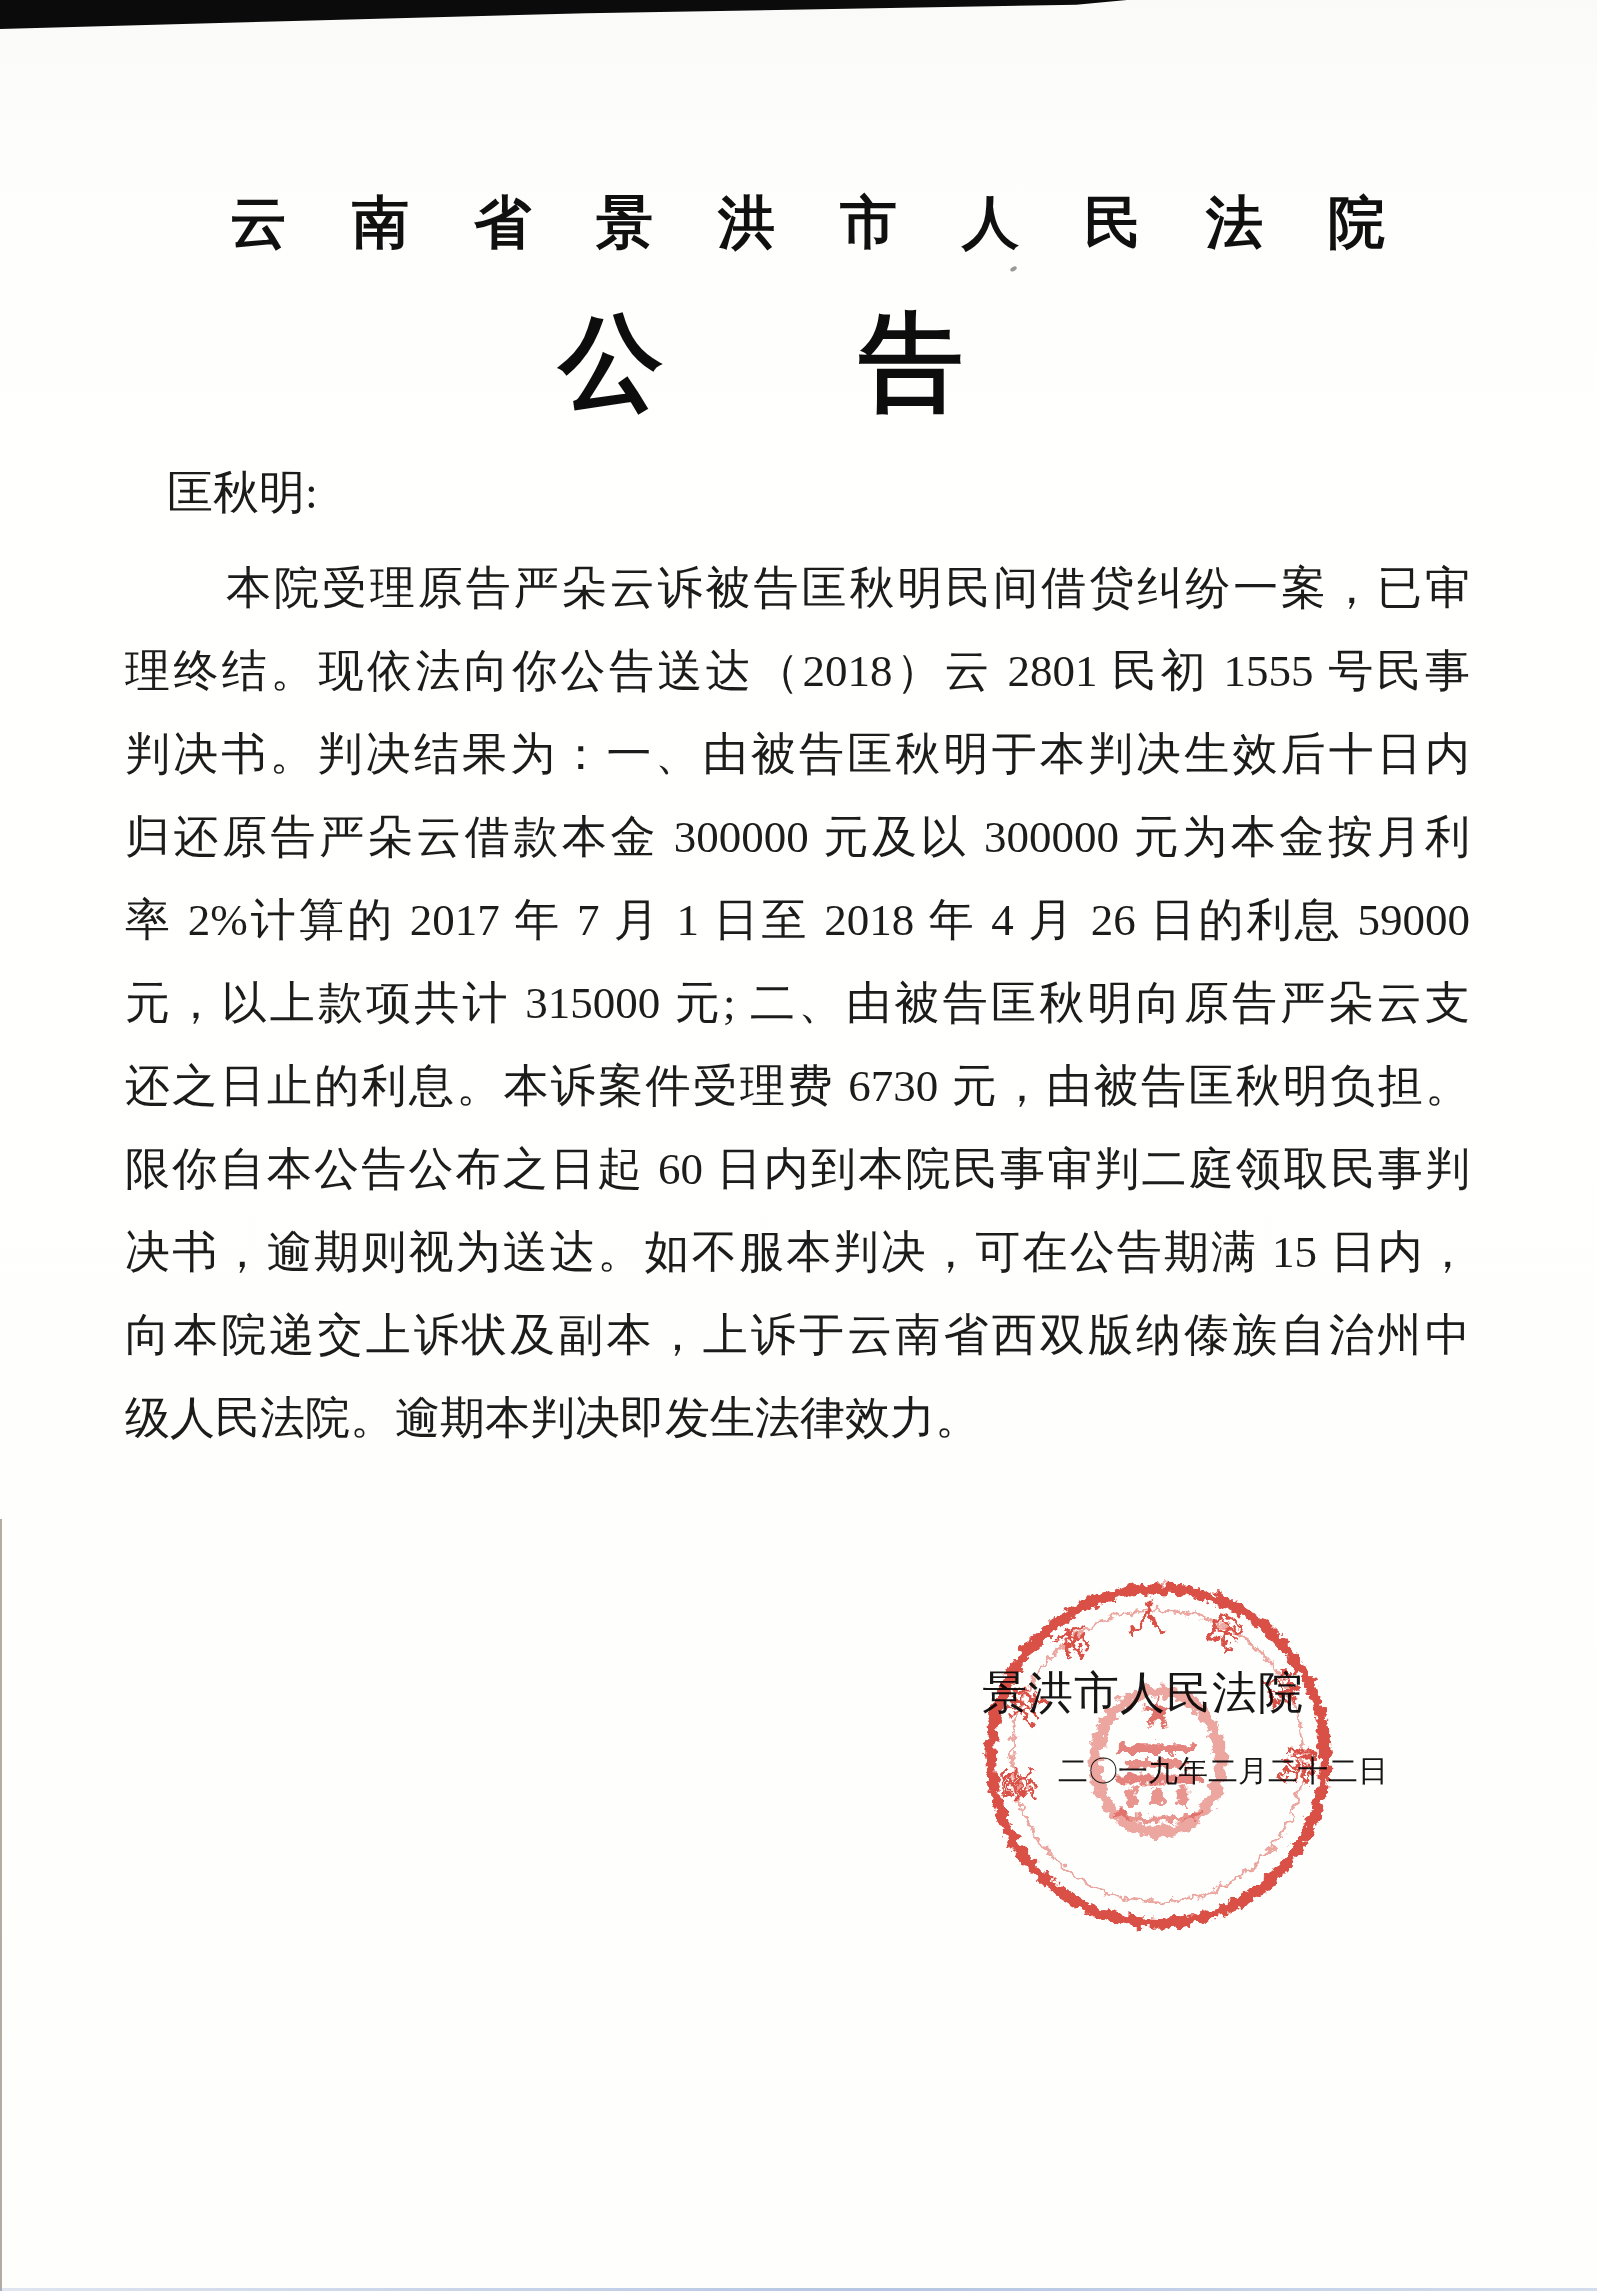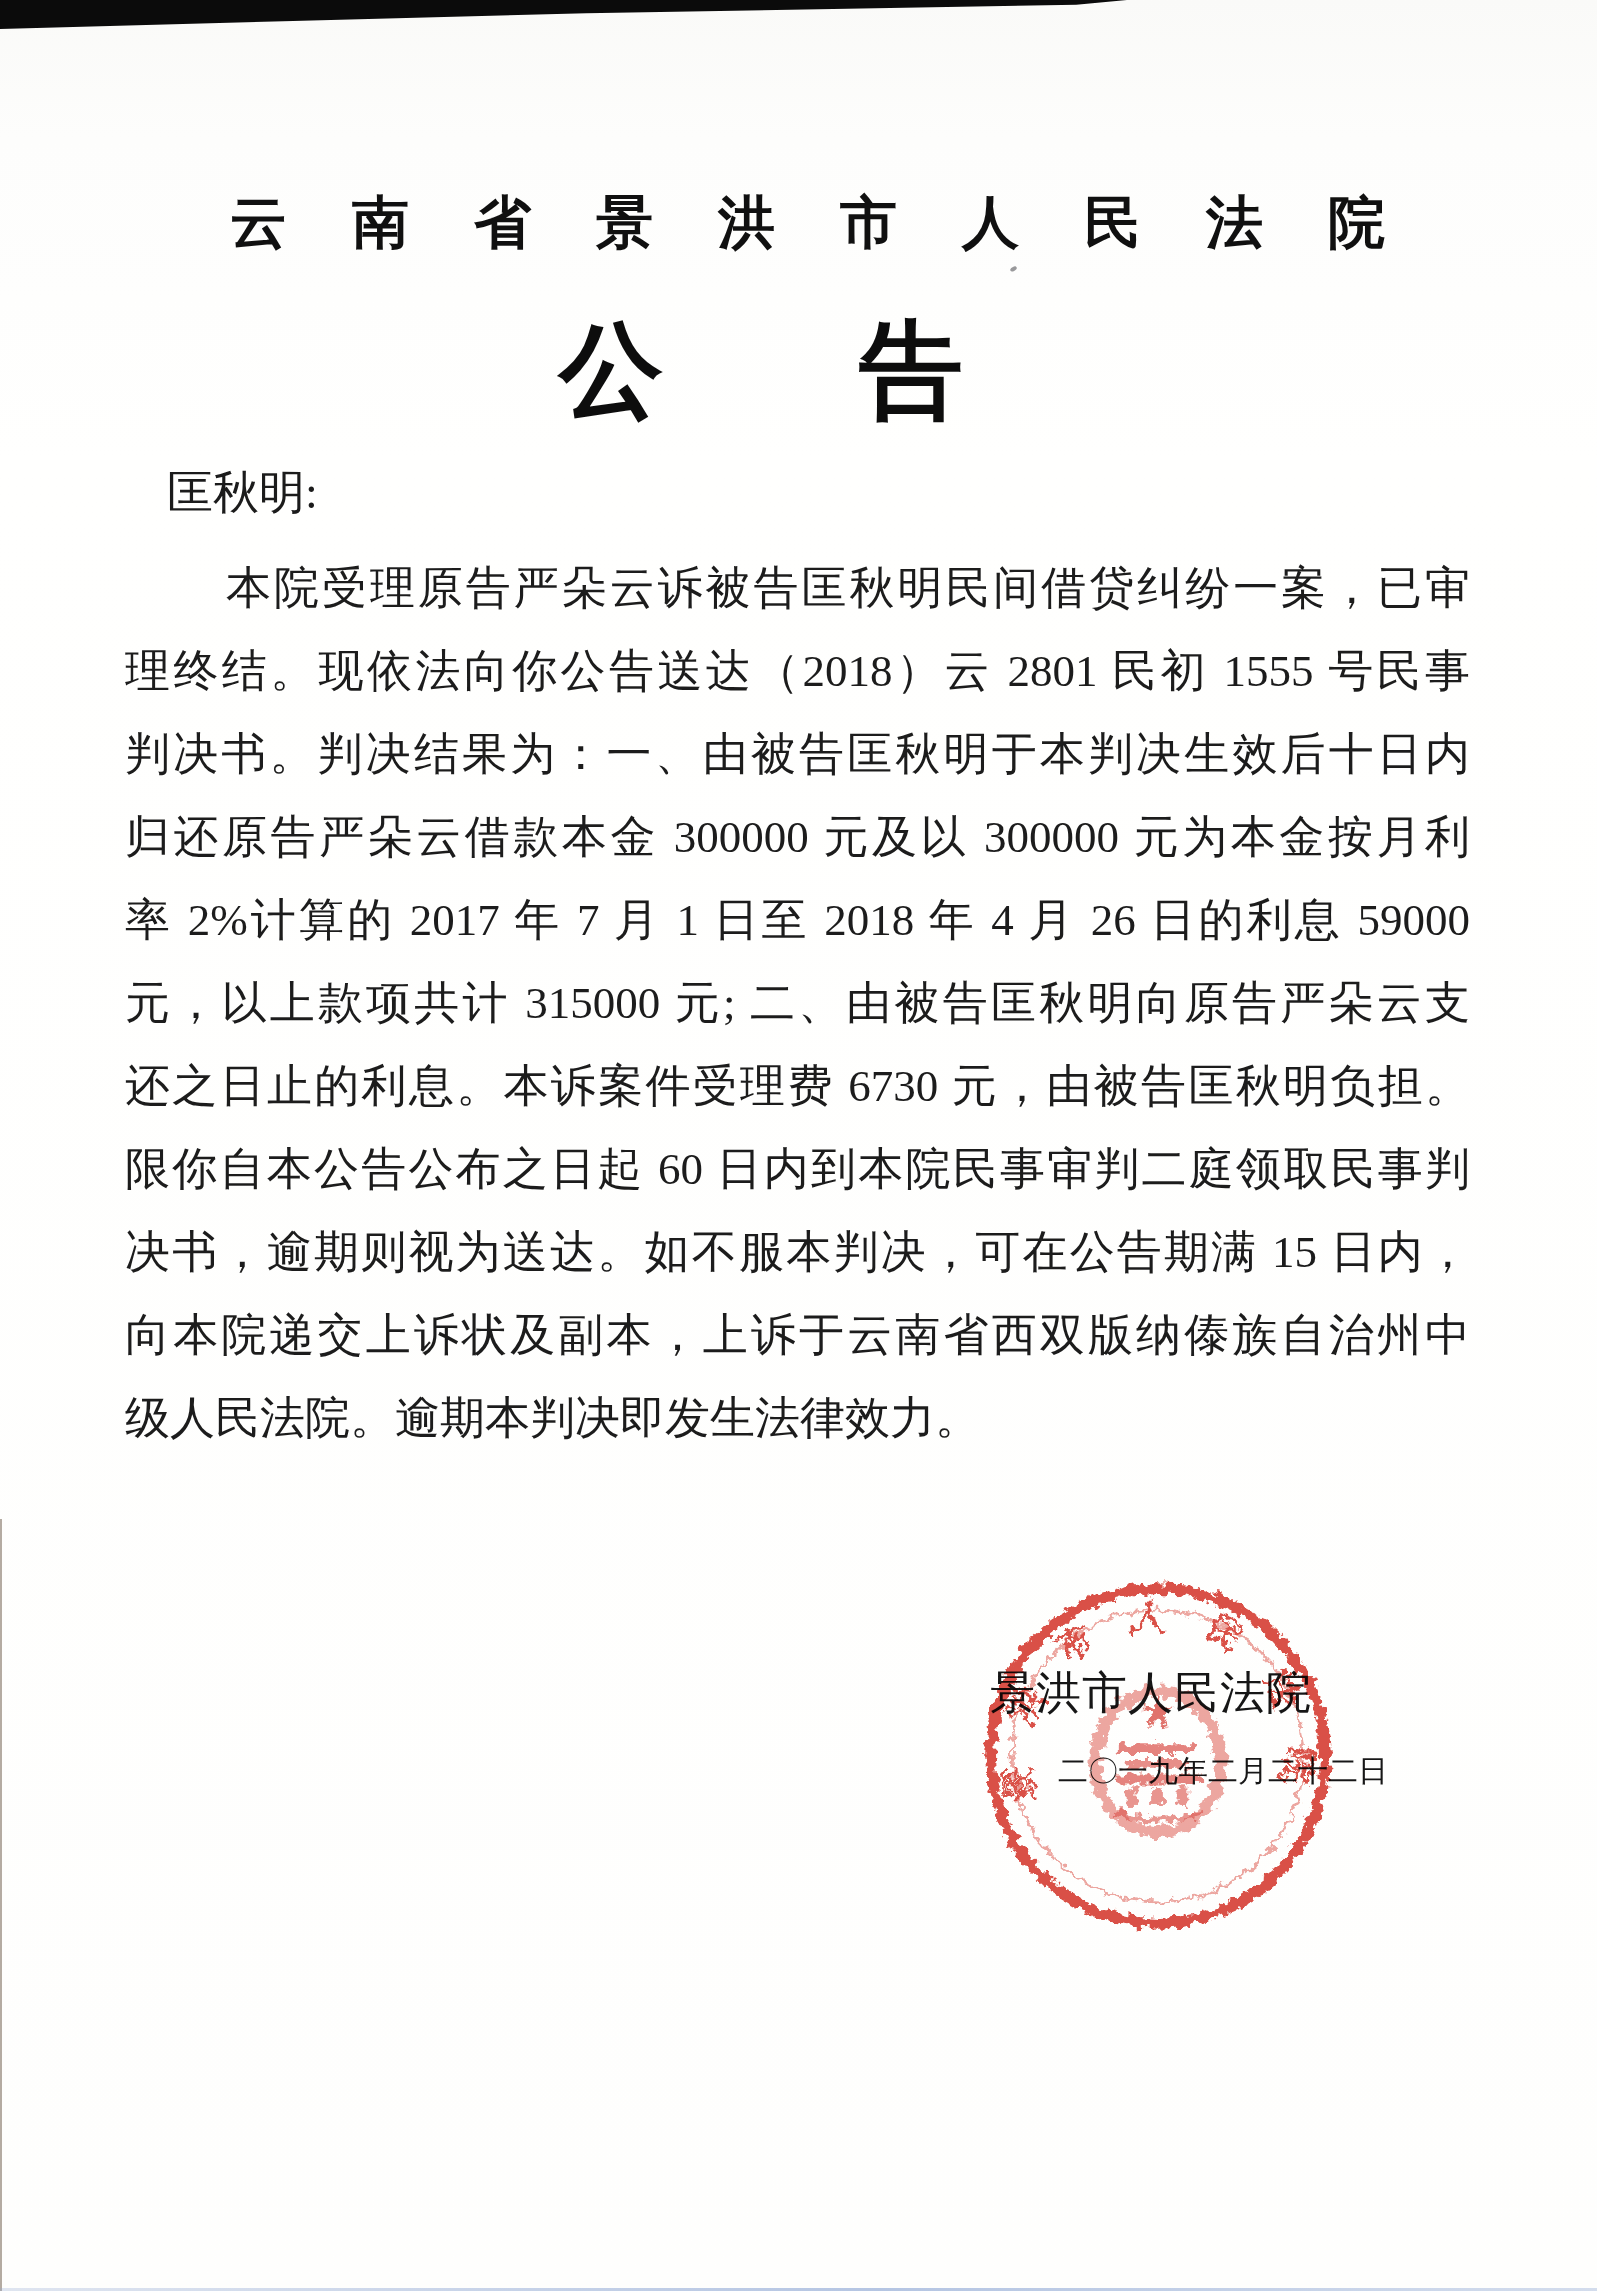--- a/index.html
+++ b/index.html
@@ -38,41 +38,41 @@
     text-align:center;
     font-size:57px;font-weight:bold;color:#101010;
     letter-spacing:65px;padding-left:82px;
     line-height:1.15;white-space:nowrap;
   }
   .doc-title{
     position:absolute;left:0;right:0;top:306px;
     text-align:center;
     font-size:104px;font-weight:bold;color:#0d0d0d;
     letter-spacing:196px;padding-left:120px;
-    line-height:1.1;white-space:nowrap;margin-top:8px;
+    line-height:1.1;white-space:nowrap;
   }
   
   .salutation{
     position:absolute;left:125px;top:465px;
     font-size:46px;color:#1b1b1b;line-height:1.2;margin-left:42px;
   }
   .body-text{
     position:absolute;left:125px;top:547px;width:1345px;
     font-size:45px;color:#1c1c1c;
   }
   .body-line{
     height:83px;line-height:83px;
     text-align:justify;text-align-last:justify;
     white-space:normal;
   }
   .body-line.first{ text-indent:101px; }
   .body-line.last{ text-align-last:left; }
   
   .sig-court{
-    position:absolute;top:1666px;right:286px;
+    position:absolute;top:1666px;right:294px;
     font-size:45px;color:#161616;line-height:1.2;letter-spacing:1px;text-align:center;
   }
   .sig-date{
     position:absolute;top:1753px;right:210px;
     font-size:30px;color:#161616;line-height:1.2;letter-spacing:0px;
   }
   
   .seal{
     position:absolute;left:972px;top:1570px;
     mix-blend-mode:multiply;

